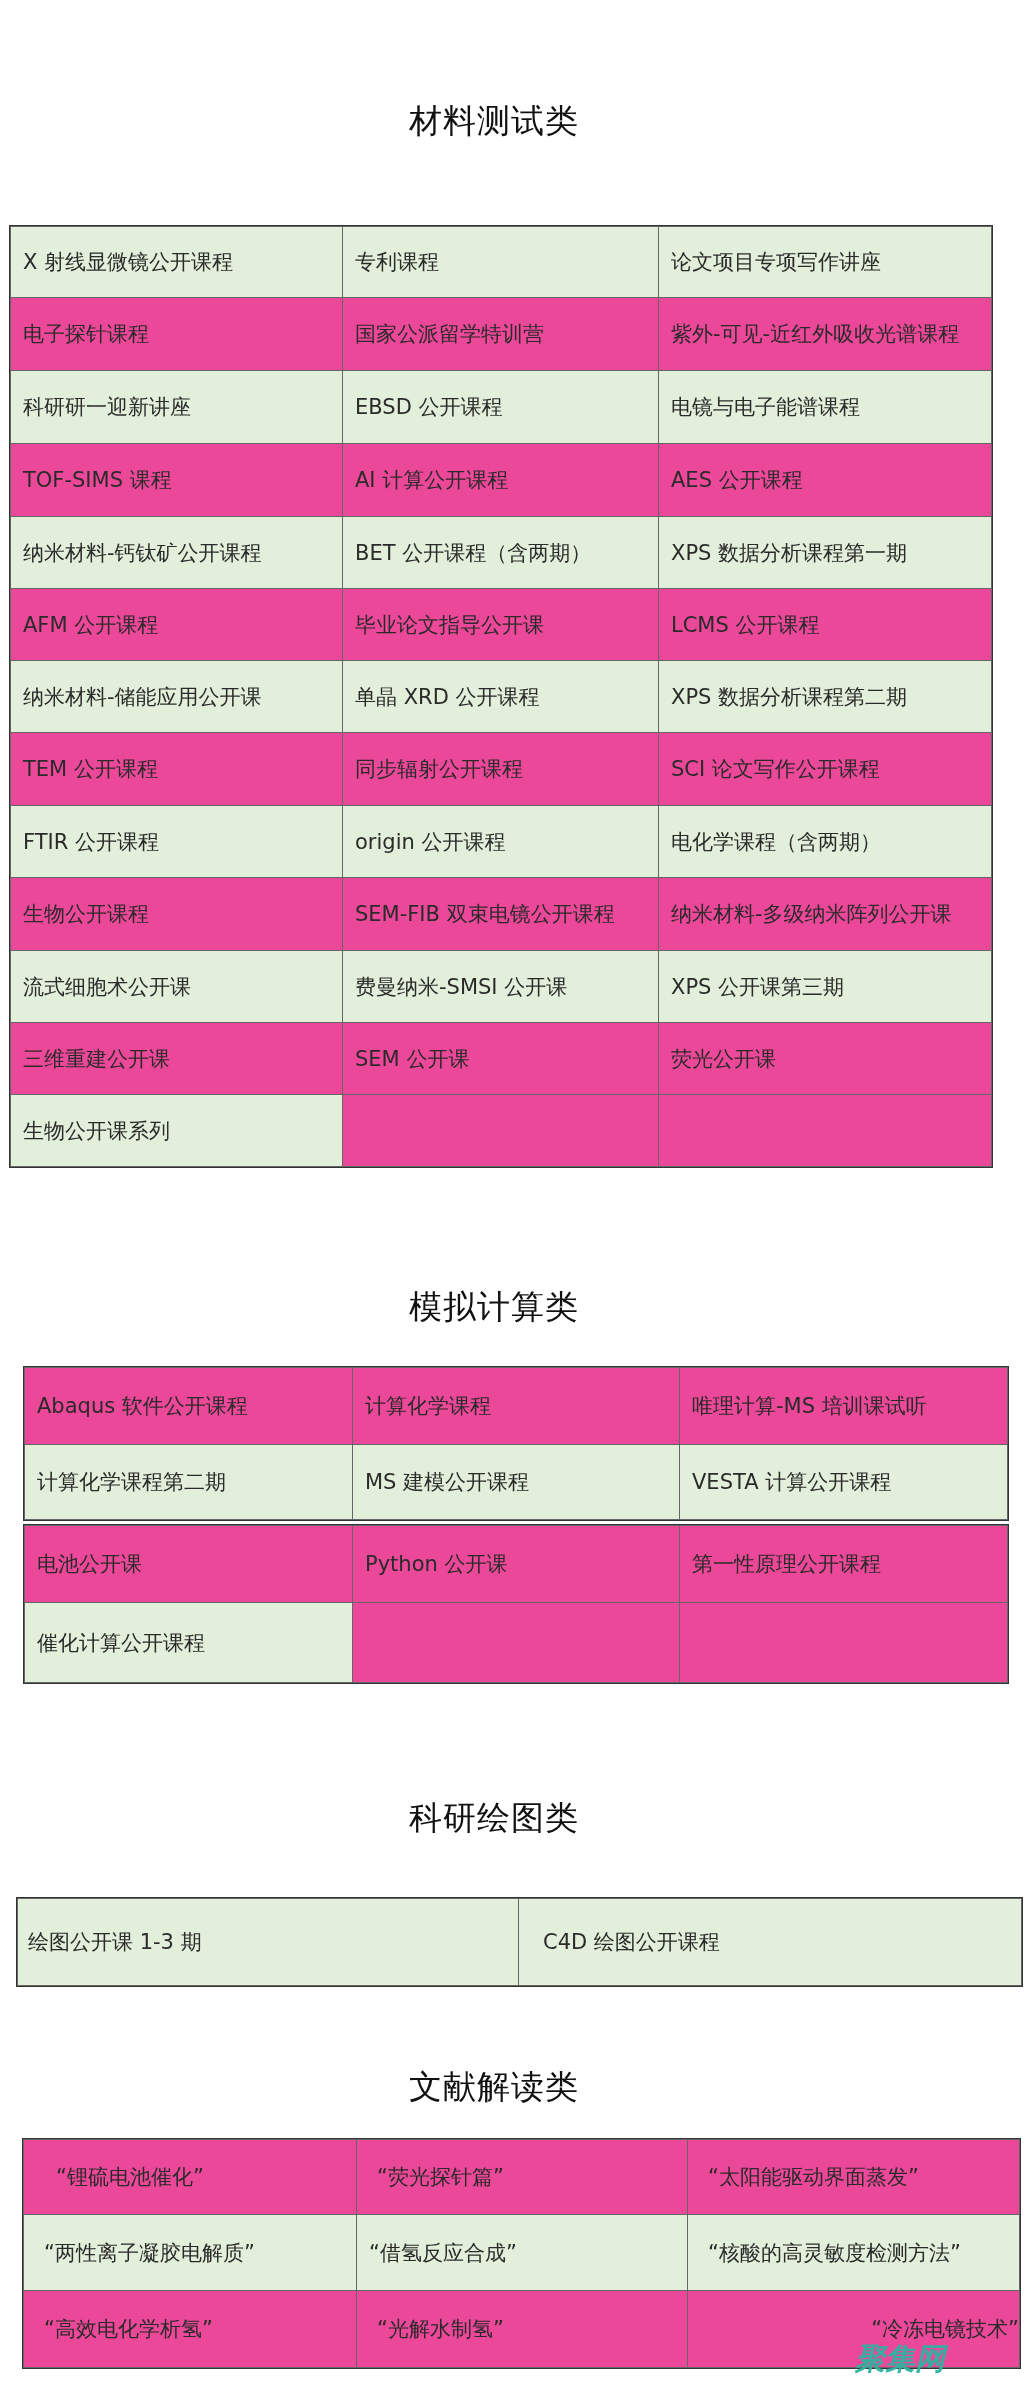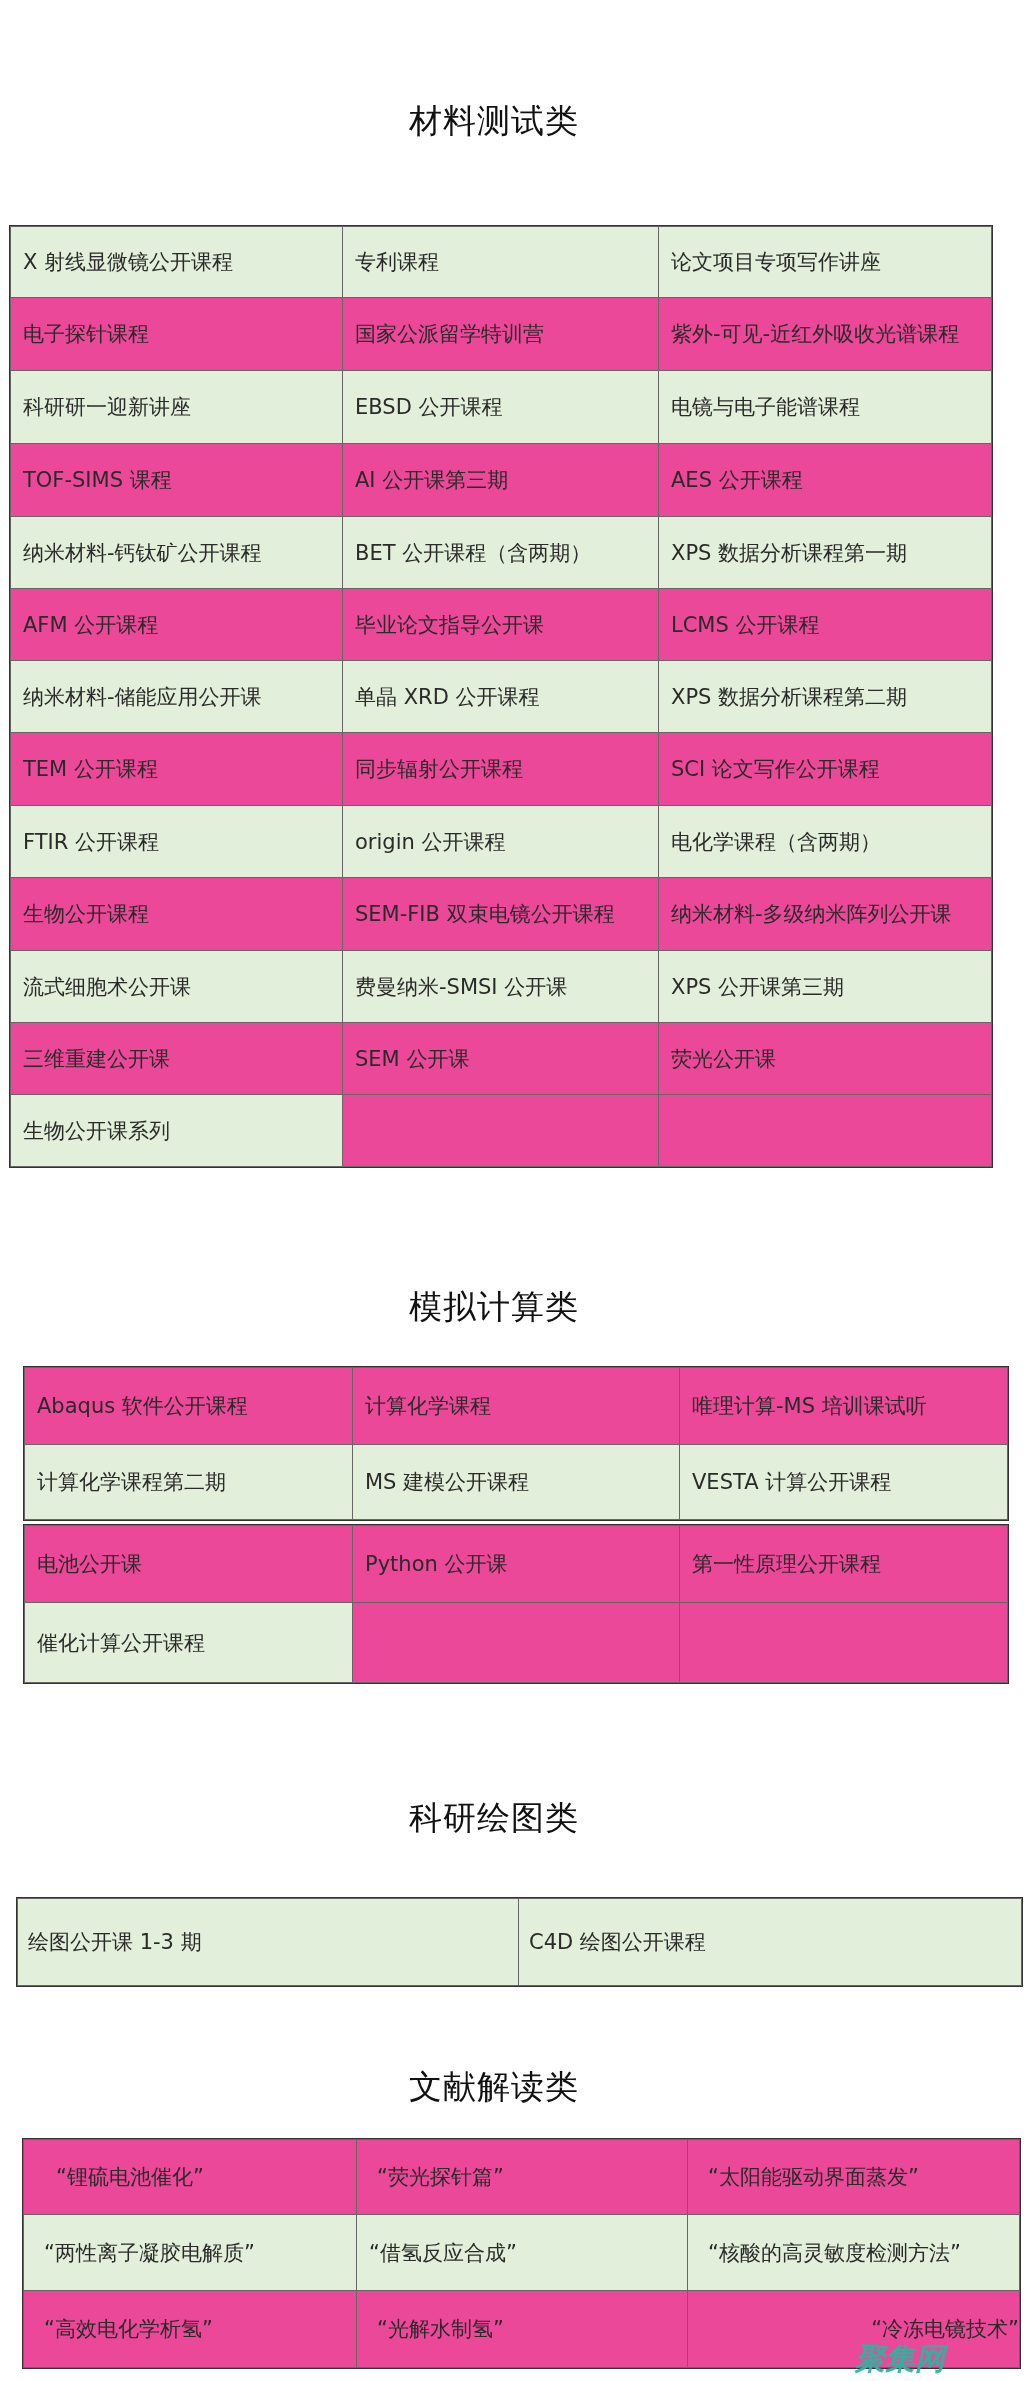--- a/index.html
+++ b/index.html
@@ -40,21 +40,21 @@
         <td class="white">国家公派留学特训营</td>
         <td class="white">紫外-可见-近红外吸收光谱课程</td>
       </tr>
       <tr style="height: 73px;">
         <td class="green">科研研一迎新讲座</td>
         <td class="green">EBSD 公开课程</td>
         <td class="green">电镜与电子能谱课程</td>
       </tr>
       <tr style="height: 73px;">
         <td class="white">TOF-SIMS 课程</td>
-        <td class="white">AI 公开课第三期</td>
+        <td class="white">AI 计算公开课程</td>
         <td class="white">AES 公开课程</td>
       </tr>
       <tr style="height: 72px;">
         <td class="green">纳米材料-钙钛矿公开课程</td>
         <td class="green">BET 公开课程（含两期）</td>
         <td class="green">XPS 数据分析课程第一期</td>
       </tr>
       <tr style="height: 72px;">
         <td class="white">AFM 公开课程</td>
         <td class="white">毕业论文指导公开课</td>
@@ -143,21 +143,21 @@
 <div class="section-title" style="top:1798px;">科研绘图类</div>
 
 <table class="grid outer-dark" style="left:17px; top:1898px; width:1004px;">
   <colgroup>
       <col style="width:501px">
       <col style="width:503px">
     </colgroup>
   <tbody id="t3">
       <tr style="height: 87px;">
         <td class="green" style="padding-left: 10px;">绘图公开课 1-3 期</td>
-        <td class="green" style="padding-left: 10px;">C4D 绘图公开课程</td>
+        <td class="green" style="padding-left: 24px;">C4D 绘图公开课程</td>
       </tr>
     </tbody>
 </table>
 
 <div class="section-title" style="top:2067px;">文献解读类</div>
 
 <table class="grid outer-dark" style="left:23px; top:2139px; width:996px;">
   <colgroup>
       <col style="width:333px">
       <col style="width:331px">

